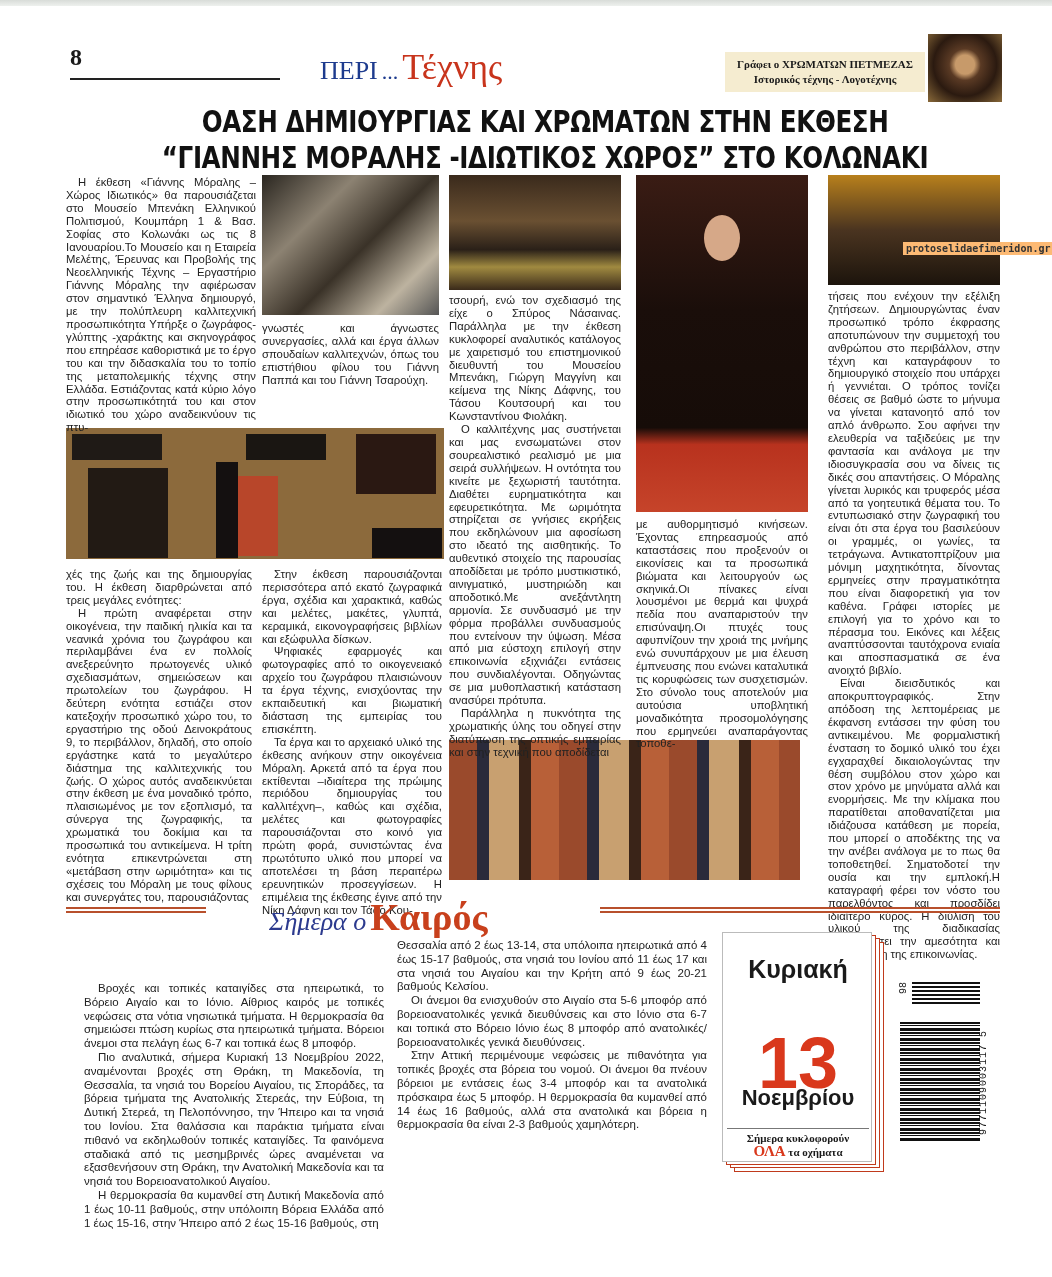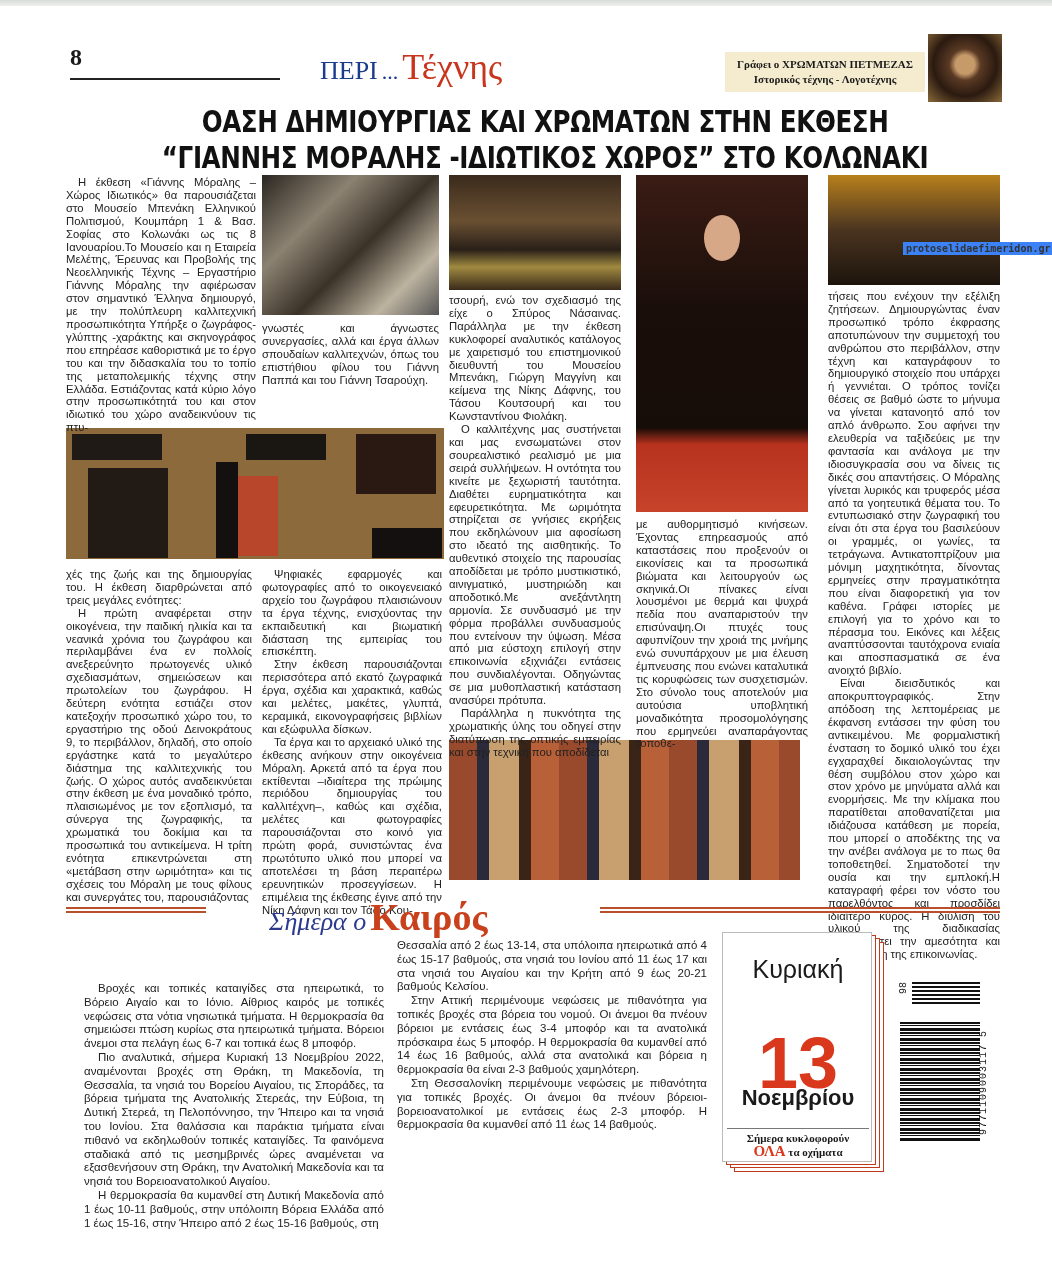--- a/index.html
+++ b/index.html
@@ -24,31 +24,31 @@
   .p4 { left: 828px; top: 175px; width: 172px; height: 110px; background: linear-gradient(180deg, #b8801c 0%, #4a3420 50%, #1c140c 100%); }
   .p5 { left: 66px; top: 428px; width: 378px; height: 131px; background: #8c6a3c; }
   .p5 .b1 { position:absolute; left:6px; top:6px; width:90px; height:26px; background:#1f1a16; }
   .p5 .b2 { position:absolute; left:22px; top:40px; width:80px; height:90px; background:#221a14; }
   .p5 .b3 { position:absolute; left:150px; top:34px; width:22px; height:96px; background:#141010; }
   .p5 .b4 { position:absolute; left:172px; top:48px; width:40px; height:80px; background:#b8462a; }
   .p5 .b5 { position:absolute; left:180px; top:6px; width:80px; height:26px; background:#1a1612; }
   .p5 .b6 { position:absolute; left:290px; top:6px; width:80px; height:60px; background:#2a1812; }
   .p5 .b7 { position:absolute; left:306px; top:100px; width:70px; height:30px; background:#141010; }
   .p6 { left: 449px; top: 740px; width: 351px; height: 140px; background: repeating-linear-gradient(90deg, #9a4a2c 0 28px, #2a2a3a 28px 40px, #c8a070 40px 70px, #3a2418 70px 82px, #b86038 82px 110px); }
-  .watermark { position: absolute; left: 903px; top: 242px; background: #3b82f6; font-family: "DejaVu Sans Mono", monospace; font-weight: bold; font-size: 10px; color: #333; padding: 1px 3px; }
+  .watermark { position: absolute; left: 903px; top: 242px; background: #fdba74; font-family: "DejaVu Sans Mono", monospace; font-weight: bold; font-size: 10px; color: #333; padding: 1px 3px; }
   .weather-rule { position: absolute; height: 6px; border-top: 2px solid #b8502c; border-bottom: 2px solid #b8502c; }
   .weather-title { position: absolute; left: 225px; top: 895px; font-family: "Liberation Serif", serif; white-space: nowrap; }
   .weather-title .s1 { color: #2c3a8e; font-size: 26px; font-style: italic; margin-left: 44px; }
   .weather-title .s2 { color: #c8401c; font-size: 38px; font-weight: bold; font-family: Liberation Serif, serif; }
   .wcol { position: absolute; font-size: 11.5px; line-height: 13.8px; text-align: justify; color: #222; }
   .wcol p { text-indent: 14px; }
   .calendar { position: absolute; left: 722px; top: 932px; width: 150px; height: 232px; }
   .cal-sheet { position: absolute; width: 150px; height: 230px; border: 1px solid #c03a1c; background: #fff; }
   .cal-front { left: 0; top: 0; border: 1px solid #bbb; }
-  .cal-day { position: absolute; left: 0; top: 22px; width: 150px; text-align: center; font-size: 25px; font-weight: normal; color: #1a1a1a; }
+  .cal-day { position: absolute; left: 0; top: 22px; width: 150px; text-align: center; font-size: 25px; font-weight: bold; color: #1a1a1a; }
   .cal-num { position: absolute; left: 0; top: 58px; width: 150px; text-align: center; font-size: 72px; font-weight: bold; color: #d9381c; line-height: 80px; margin-top: 32px; }
   .cal-month { position: absolute; left: 0; top: 152px; width: 150px; text-align: center; font-size: 22px; font-weight: bold; color: #1a1a1a; }
   .cal-divider { position: absolute; left: 4px; top: 195px; width: 142px; height: 1px; background: #777; }
   .cal-note { position: absolute; left: 0; top: 199px; width: 150px; text-align: center; font-family: "Liberation Serif", serif; font-weight: bold; font-size: 11px; line-height: 13px; }
   .cal-note .ola { color: #d9381c; font-size: 15px; }
   .barcode { position: absolute; left: 900px; top: 1022px; width: 80px; height: 120px; background: repeating-linear-gradient(180deg, #111 0 2px, #fff 2px 3px, #111 3px 4px, #fff 4px 6px, #111 6px 9px, #fff 9px 10px); }
   .barcode-top { position: absolute; left: 912px; top: 982px; width: 68px; height: 24px; background: repeating-linear-gradient(180deg, #111 0 2px, #fff 2px 4px); }
   .barcode-num { position: absolute; left: 978px; top: 1030px; font-family: "Liberation Mono", monospace; font-size: 10px; writing-mode: vertical-rl; transform: rotate(180deg); letter-spacing: 1px; }
   .barcode-addon { position: absolute; left: 898px; top: 982px; font-family: "Liberation Mono", monospace; font-size: 10px; writing-mode: vertical-rl; transform: rotate(180deg); }
 </style>
@@ -99,22 +99,22 @@
   <p>Η έκθεση «Γιάννης Μόραλης – Χώρος Ιδιωτικός» θα παρουσιάζεται στο Μουσείο Μπενάκη Ελληνικού Πολιτισμού, Κουμπάρη 1 &amp; Βασ. Σοφίας στο Κολωνάκι ως τις 8 Ιανουαρίου.Το Μουσείο και η Εταιρεία Μελέτης, Έρευνας και Προβολής της Νεοελληνικής Τέχνης – Εργαστήριο Γιάννης Μόραλης την αφιέρωσαν στον σημαντικό Έλληνα δημιουργό, με την πολύπλευρη καλλιτεχνική προσωπικότητα Υπήρξε ο ζωγράφος-γλύπτης -χαράκτης και σκηνογράφος που επηρέασε καθοριστικά με το έργο του και την διδασκαλία του το τοπίο της μεταπολεμικής τέχνης στην Ελλάδα. Εστιάζοντας κατά κύριο λόγο στην προσωπικότητά του και στον ιδιωτικό του χώρο αναδεικνύουν τις πτυ-</p>
 </div>
 <div class="col" style="left:262px; top:322px; width:177px; height:100px;">
   <p style="text-indent:0">γνωστές και άγνωστες συνεργασίες, αλλά και έργα άλλων σπουδαίων καλλιτεχνών, όπως του επιστήθιου φίλου του Γιάννη Παππά και του Γιάννη Τσαρούχη.</p>
 </div>
 <div class="col" style="left:66px; top:568px; width:186px; height:320px;">
   <p style="text-indent:0">χές της ζωής και της δημιουργίας του. Η έκθεση διαρθρώνεται από τρεις μεγάλες ενότητες:</p>
   <p>Η πρώτη αναφέρεται στην οικογένεια, την παιδική ηλικία και τα νεανικά χρόνια του ζωγράφου και περιλαμβάνει ένα εν πολλοίς ανεξερεύνητο πρωτογενές υλικό σχεδιασμάτων, σημειώσεων και πρωτολείων του ζωγράφου. Η δεύτερη ενότητα εστιάζει στον κατεξοχήν προσωπικό χώρο του, το εργαστήριο της οδού Δεινοκράτους 9, το περιβάλλον, δηλαδή, στο οποίο εργάστηκε κατά το μεγαλύτερο διάστημα της καλλιτεχνικής του ζωής. Ο χώρος αυτός αναδεικνύεται στην έκθεση με ένα μοναδικό τρόπο, πλαισιωμένος με τον εξοπλισμό, τα σύνεργα της ζωγραφικής, τα χρωματικά του δοκίμια και τα προσωπικά του αντικείμενα. Η τρίτη ενότητα επικεντρώνεται στη «μετάβαση στην ωριμότητα» και τις σχέσεις του Μόραλη με τους φίλους και συνεργάτες του, παρουσιάζοντας</p>
 </div>
 <div class="col" style="left:262px; top:568px; width:180px; height:320px;">
+  <p>Στην έκθεση παρουσιάζονται περισσότερα από εκατό ζωγραφικά έργα, σχέδια και χαρακτικά, καθώς και μελέτες, μακέτες, γλυπτά, κεραμικά, εικονογραφήσεις βιβλίων και εξώφυλλα δίσκων.</p>
   <p>Ψηφιακές εφαρμογές και φωτογραφίες από το οικογενειακό αρχείο του ζωγράφου πλαισιώνουν τα έργα τέχνης, ενισχύοντας την εκπαιδευτική και βιωματική διάσταση της εμπειρίας του επισκέπτη.</p>
-  <p>Στην έκθεση παρουσιάζονται περισσότερα από εκατό ζωγραφικά έργα, σχέδια και χαρακτικά, καθώς και μελέτες, μακέτες, γλυπτά, κεραμικά, εικονογραφήσεις βιβλίων και εξώφυλλα δίσκων.</p>
   <p>Τα έργα και το αρχειακό υλικό της έκθεσης ανήκουν στην οικογένεια Μόραλη. Αρκετά από τα έργα που εκτίθενται –ιδιαίτερα της πρώιμης περιόδου δημιουργίας του καλλιτέχνη–, καθώς και σχέδια, μελέτες και φωτογραφίες παρουσιάζονται στο κοινό για πρώτη φορά, συνιστώντας ένα πρωτότυπο υλικό που μπορεί να αποτελέσει τη βάση περαιτέρω ερευνητικών προσεγγίσεων. Η επιμέλεια της έκθεσης έγινε από την Νίκη Δάφνη και τον Τάσο Κου-</p>
 </div>
 <div class="col" style="left:449px; top:294px; width:172px; height:440px;">
   <p style="text-indent:0">τσουρή, ενώ τον σχεδιασμό της είχε ο Σπύρος Νάσαινας. Παράλληλα με την έκθεση κυκλοφορεί αναλυτικός κατάλογος με χαιρετισμό του επιστημονικού διευθυντή του Μουσείου Μπενάκη, Γιώργη Μαγγίνη και κείμενα της Νίκης Δάφνης, του Τάσου Κουτσουρή και του Κωνσταντίνου Φιολάκη.</p>
   <p>Ο καλλιτέχνης μας συστήνεται και μας ενσωματώνει στον σουρεαλιστικό ρεαλισμό με μια σειρά συλλήψεων. Η οντότητα του κινείτε με ξεχωριστή ταυτότητα. Διαθέτει ευρηματικότητα και εφευρετικότητα. Με ωριμότητα στηρίζεται σε γνήσιες εκρήξεις που εκδηλώνουν μια αφοσίωση στο ιδεατό της αισθητικής. Το αυθεντικό στοιχείο της παρουσίας αποδίδεται με τρόπο μυστικιστικό, αινιγματικό, μυστηριώδη και αποδοτικό.Με ανεξάντλητη αρμονία. Σε συνδυασμό με την φόρμα προβάλλει συνδυασμούς που εντείνουν την ύψωση. Μέσα από μια εύστοχη επιλογή στην επικοινωνία εξιχνιάζει εντάσεις που συνδιαλέγονται. Οδηγώντας σε μια μυθοπλαστική κατάσταση ανασύρει πρότυπα.</p>
   <p>Παράλληλα η πυκνότητα της χρωματικής ύλης του οδηγεί στην διατύπωση της οπτικής εμπειρίας και στην τεχνική που αποδίδεται</p>
 </div>
 <div class="col" style="left:636px; top:518px; width:172px; height:216px;">
   <p style="text-indent:0">με αυθορμητισμό κινήσεων. Έχοντας επηρεασμούς από καταστάσεις που προξενούν οι εικονίσεις και τα προσωπικά βιώματα και λειτουργούν ως σκηνικά.Οι πίνακες είναι λουσμένοι με θερμά και ψυχρά πεδία που αναπαριστούν την επισύναψη.Οι πτυχές τους αφυπνίζουν την χροιά της μνήμης ενώ συνυπάρχουν με μια έλευση έμπνευσης που ενώνει καταλυτικά τις κορυφώσεις των συσχετισμών. Στο σύνολο τους αποτελούν μια αυτούσια υποβλητική μοναδικότητα προσομολόγησης που ερμηνεύει αναπαράγοντας τοποθε-</p>
 </div>
@@ -130,22 +130,22 @@
 </div>
 <div class="weather-rule" style="left:600px; top:907px; width:400px;"></div>
 
 <div class="wcol" style="left:84px; top:982px; width:300px; height:260px;">
   <p>Βροχές και τοπικές καταιγίδες στα ηπειρωτικά, το Βόρειο Αιγαίο και το Ιόνιο. Αίθριος καιρός με τοπικές νεφώσεις στα νότια νησιωτικά τμήματα. Η θερμοκρασία θα σημειώσει πτώση κυρίως στα ηπειρωτικά τμήματα. Βόρειοι άνεμοι στα πελάγη έως 6-7 και τοπικά έως 8 μποφόρ.</p>
   <p>Πιο αναλυτικά, σήμερα Κυριακή 13 Νοεμβρίου 2022, αναμένονται βροχές στη Θράκη, τη Μακεδονία, τη Θεσσαλία, τα νησιά του Βορείου Αιγαίου, τις Σποράδες, τα βόρεια τμήματα της Ανατολικής Στερεάς, την Εύβοια, τη Δυτική Στερεά, τη Πελοπόννησο, την Ήπειρο και τα νησιά του Ιονίου. Στα θαλάσσια και παράκτια τμήματα είναι πιθανό να εκδηλωθούν τοπικές καταιγίδες. Τα φαινόμενα σταδιακά από τις μεσημβρινές ώρες αναμένεται να εξασθενήσουν στη Θράκη, την Ανατολική Μακεδονία και τα νησιά του Βορειοανατολικού Αιγαίου.</p>
   <p>Η θερμοκρασία θα κυμανθεί στη Δυτική Μακεδονία από 1 έως 10-11 βαθμούς, στην υπόλοιπη Βόρεια Ελλάδα από 1 έως 15-16, στην Ήπειρο από 2 έως 15-16 βαθμούς, στη</p>
 </div>
 <div class="wcol" style="left:397px; top:939px; width:310px; height:260px;">
   <p style="text-indent:0">Θεσσαλία από 2 έως 13-14, στα υπόλοιπα ηπειρωτικά από 4 έως 15-17 βαθμούς, στα νησιά του Ιονίου από 11 έως 17 και στα νησιά του Αιγαίου και την Κρήτη από 9 έως 20-21 βαθμούς Κελσίου.</p>
+  <p>Οι άνεμοι θα ενισχυθούν στο Αιγαίο στα 5-6 μποφόρ από βορειοανατολικές γενικά διευθύνσεις και στο Ιόνιο στα 6-7 και τοπικά στο Βόρειο Ιόνιο έως 8 μποφόρ από ανατολικές/βορειοανατολικές γενικά διευθύνσεις.</p>
   <p>Στην Αττική περιμένουμε νεφώσεις με πιθανότητα για τοπικές βροχές στα βόρεια του νομού. Οι άνεμοι θα πνέουν βόρειοι με εντάσεις έως 3-4 μποφόρ και τα ανατολικά πρόσκαιρα έως 5 μποφόρ. Η θερμοκρασία θα κυμανθεί από 14 έως 16 βαθμούς, αλλά στα ανατολικά και βόρεια η θερμοκρασία θα είναι 2-3 βαθμούς χαμηλότερη.</p>
-  <p>Στη Θεσσαλονίκη περιμένουμε νεφώσεις με πιθανότητα για τοπικές βροχές. Οι άνεμοι θα πνέουν βόρειοι-βορειοανατολικοί με εντάσεις έως 2-3 μποφόρ. Η θερμοκρασία θα κυμανθεί από 11 έως 14 βαθμούς.</p>
 </div>
 
 <div class="calendar">
   <div class="cal-sheet" style="left:12px; top:10px;"></div>
   <div class="cal-sheet" style="left:8px; top:6px;"></div>
   <div class="cal-sheet" style="left:4px; top:3px;"></div>
   <div class="cal-sheet cal-front">
     <div class="cal-day">Κυριακή</div>
     <div class="cal-num">13</div>
     <div class="cal-month">Νοεμβρίου</div>

